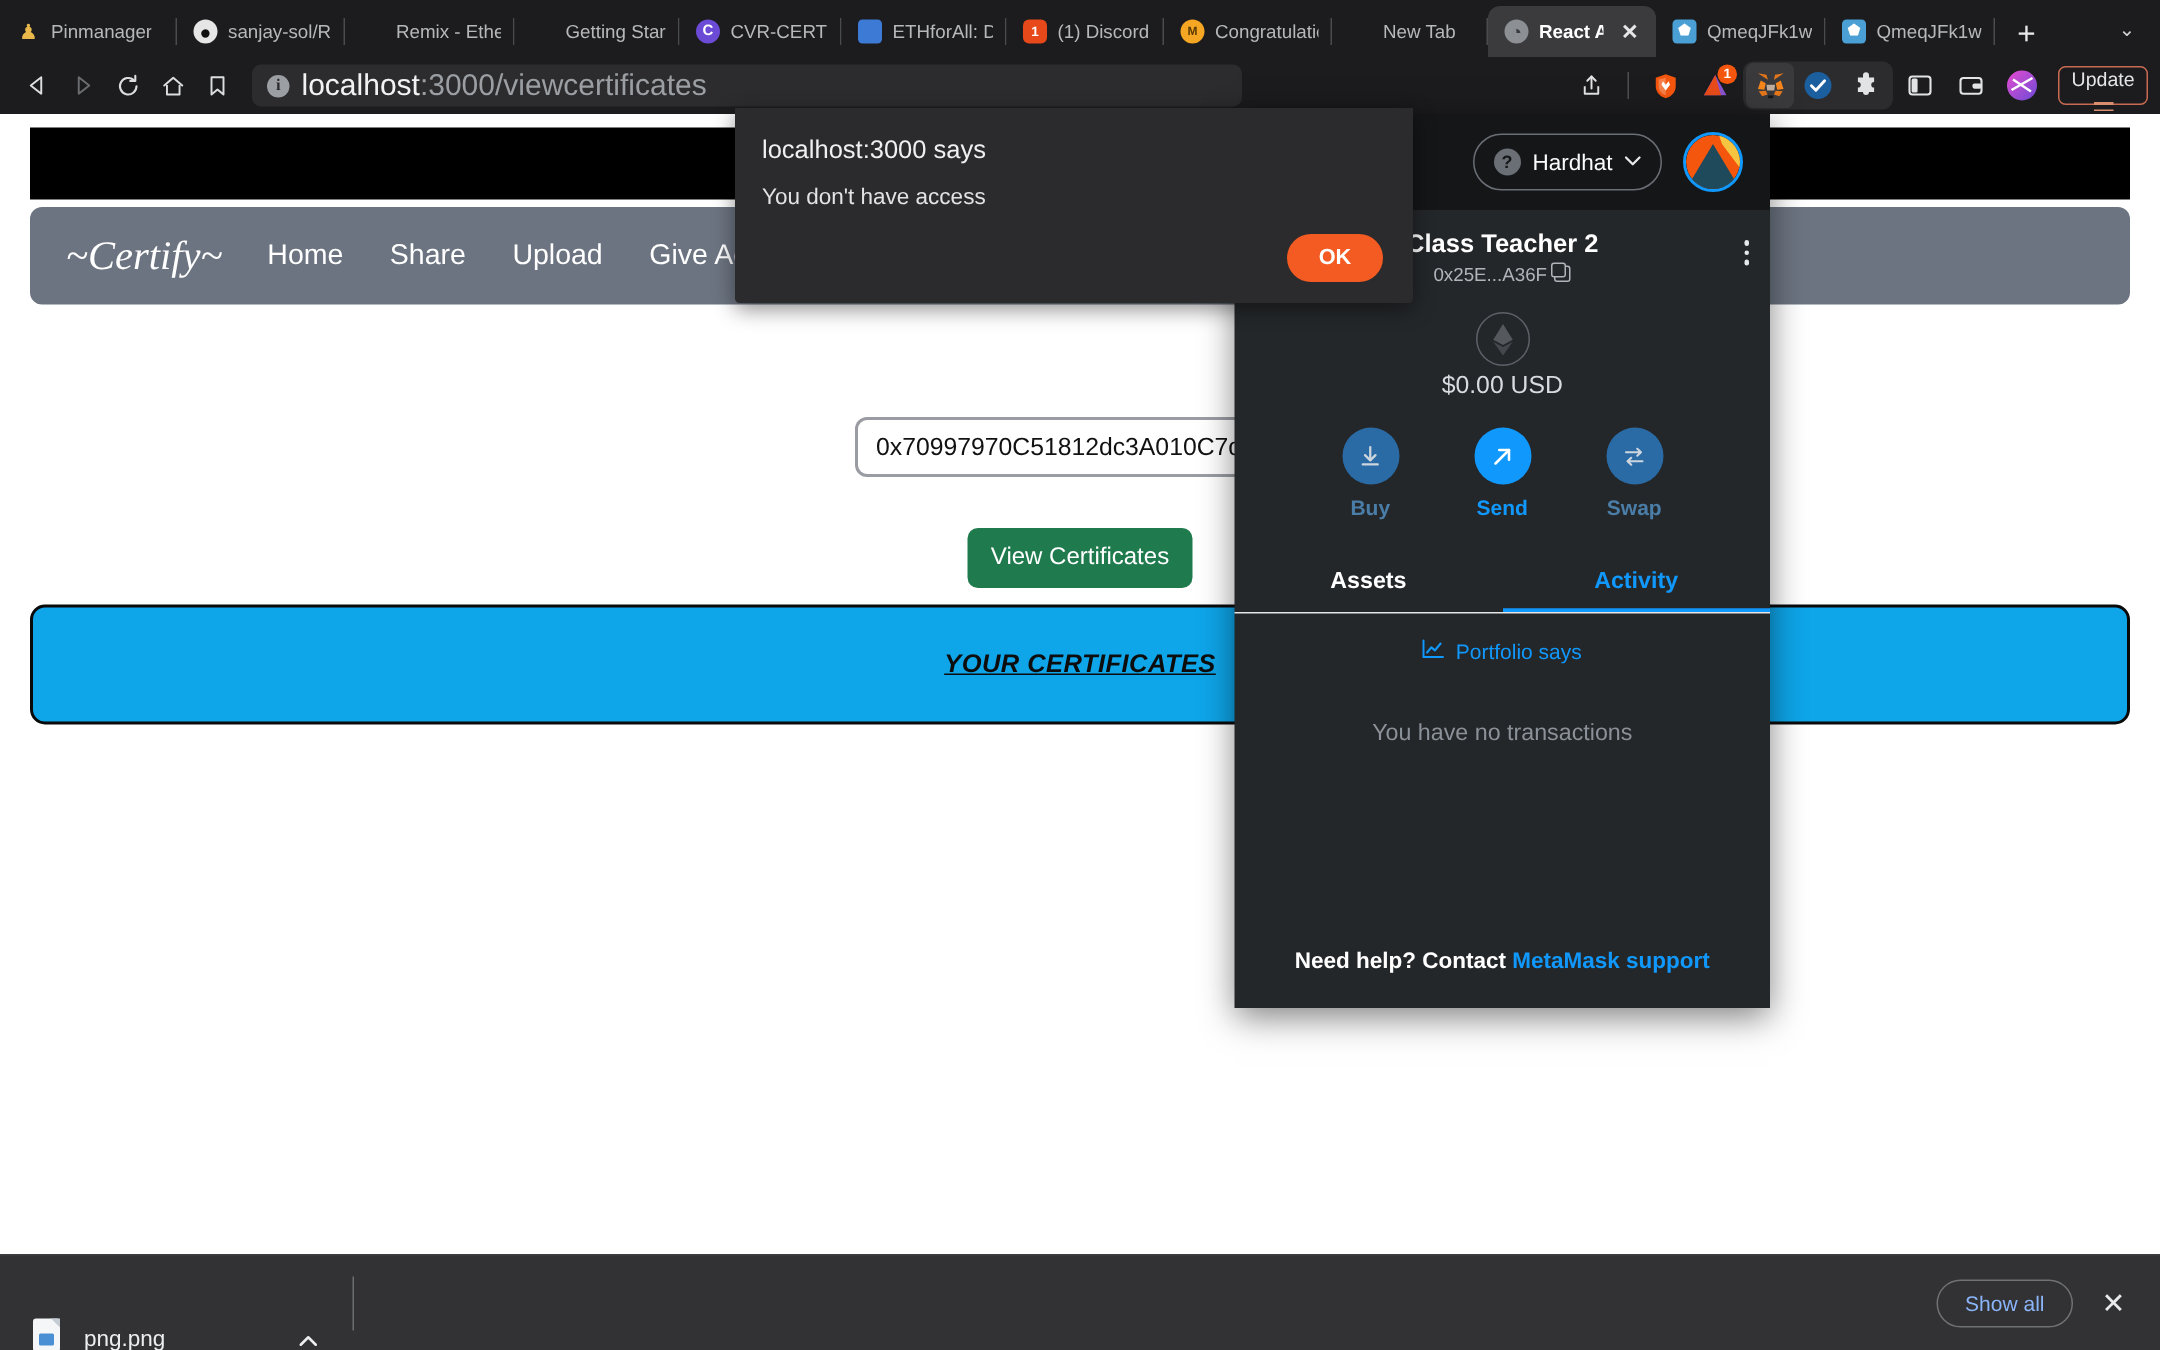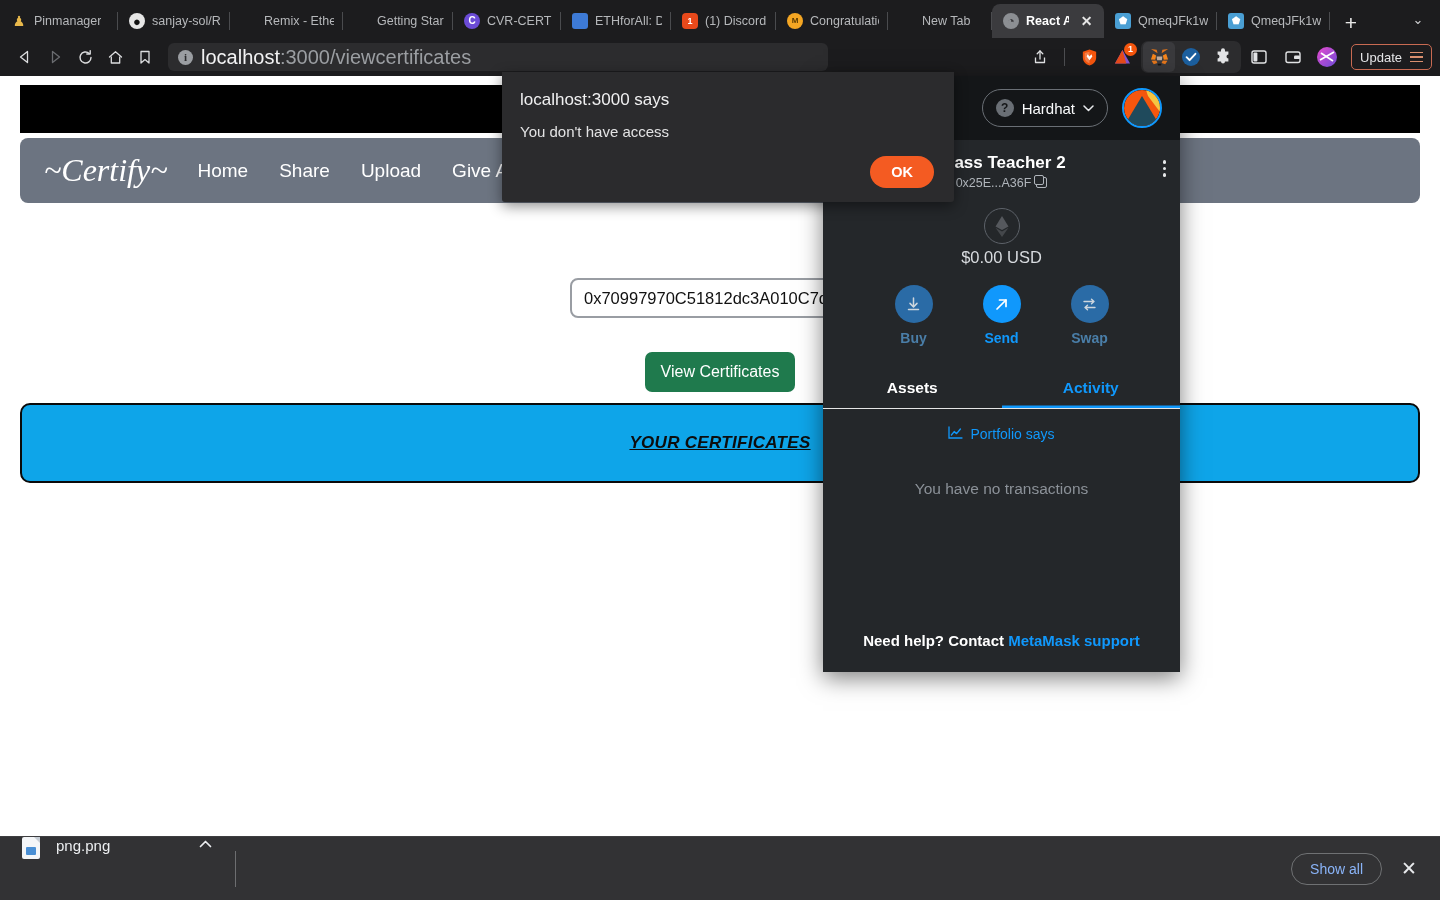--- a/index.html
+++ b/index.html
@@ -104,42 +104,42 @@
   .tsep { width:1px; height:18px; background:#4d4e51; margin: 0 6px; }
   .ext-group { display:flex; align-items:center; background:#2c2c2e; border-radius:7px; padding: 1px 2px; }
   .badge {
     position:absolute; top:1px; right:2px; min-width:13px; height:13px;
     background:#f5560e; color:#fff; border-radius:50%;
     font-size:9px; line-height:13px; text-align:center; font-weight:bold; padding: 0 2px;
   }
   .update-btn {
     margin-left: 6px; height: 26px; border: 1px solid #c86a52; border-radius: 5px;
     display:flex; align-items:center; gap: 8px; padding: 0 8px;
-    color: #e4e5e7; font-size: 13px;
+    color: #e4e5e7; font-size: 13px; flex-direction: column;
   }
   .hamburger { display:flex; flex-direction:column; gap:3px; }
   .hamburger i { display:block; width:13px; height:1.6px; background:#d98f6e; }
 
   
   .page {
     position:absolute; top:76px; left:0; width:1440px; height:824px;
     background:#ffffff; overflow:hidden;
   }
   .black-band {
     position:absolute; top: 9px; left: 20px; width: 1400px; height: 48px;
     background:#000000;
   }
   .site-nav {
     position:absolute; top: 62px; left: 20px; width: 1400px; height: 65px;
     background:#6c7481; border-radius: 8px;
     display:flex; align-items:center; padding: 0 14px;
   }
   .brand {
     font-family: "Liberation Serif", serif;
-    font-style: italic; font-size: 32px; color:#ffffff;
+    font-style: italic; font-size: 27px; color:#ffffff;
     margin-right: 30px; margin-left: 10px;
   }
   .site-nav-links { display:flex; align-items:center; gap: 31px; }
   .site-nav-links a {
     color:#ffffff; font-size: 19px; text-decoration:none; white-space:nowrap;
   }
 
   .addr-input {
     position:absolute; top: 202px; left: 570px; width: 300px; height: 40px;
     border: 2px solid #999da3; border-radius: 8px; background:#fff;
@@ -157,21 +157,21 @@
     background:#0ea5e9; border: 2.5px solid #0a0a0a; border-radius: 10px;
     display:flex; align-items:center; justify-content:center;
   }
   .certs-title {
     font-weight: bold; font-style: italic; text-decoration: underline;
     font-size: 17px; letter-spacing: 0.3px; color:#0d0d0d;
   }
 
   
   .alert {
-    position:absolute; top: 72px; left: 502px; width: 452px; height: 130px;
+    position:absolute; top: 72px; left: 490px; width: 452px; height: 130px;
     background:#2b2b2d; border-radius: 0 0 3px 3px;
     box-shadow: 0 4px 14px rgba(0,0,0,.45);
     padding: 18px 20px 0 18px; z-index: 40;
   }
   .alert-title { color:#f0f0f1; font-size: 17px; }
   .alert-msg { color:#e3e3e4; font-size: 15px; margin-top: 13px; }
   .alert-ok {
     position:absolute; right: 20px; bottom: 14px;
     width: 64px; height: 32px; border-radius: 16px;
     background:#f45b22; color:#ffffff; border:none;
@@ -275,21 +275,21 @@
   }
   .mm-help a { color:#1098fc; text-decoration:none; font-weight: bold; }
 
   
   .dlbar {
     position:absolute; left:0; bottom:0; width:1440px; height:64px;
     background:#323234; display:flex; align-items:center;
     border-top: 1px solid #3e3e40;
   }
   .dl-item {
-    display:flex; align-items:flex-start; gap: 16px; padding-left: 22px;
+    display:flex; align-items:flex-end; gap: 16px; padding-left: 22px;
     height: 64px; position: relative; width: 236px;
   }
   .dl-item:after {
     content:""; position:absolute; right:0; top:14px; width:1px; height:36px; background:#6d6e70;
   }
   .dl-fileicon {
     width: 18px; height: 22px; background:#f4f6f8; border-radius: 2px;
     position:relative; flex:0 0 18px;
   }
   .dl-fileicon:before {

